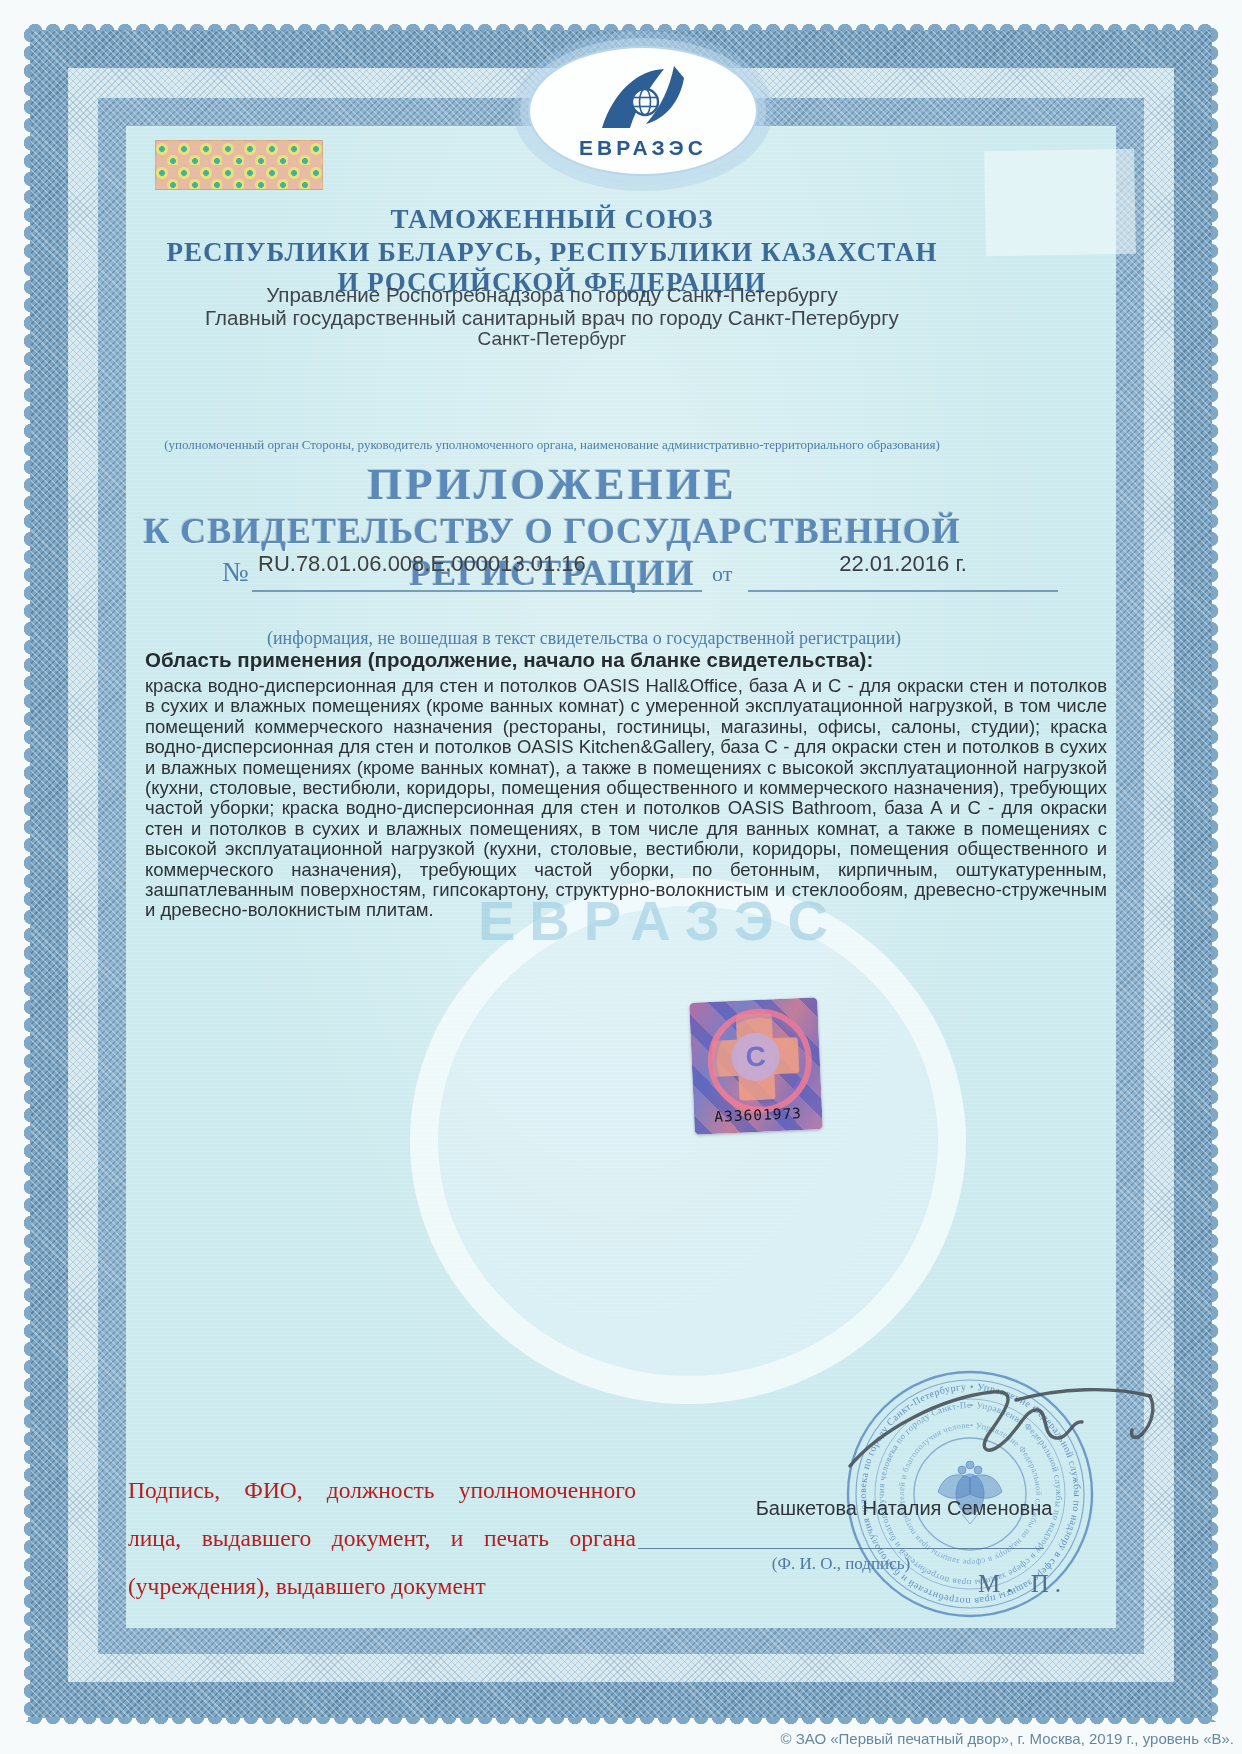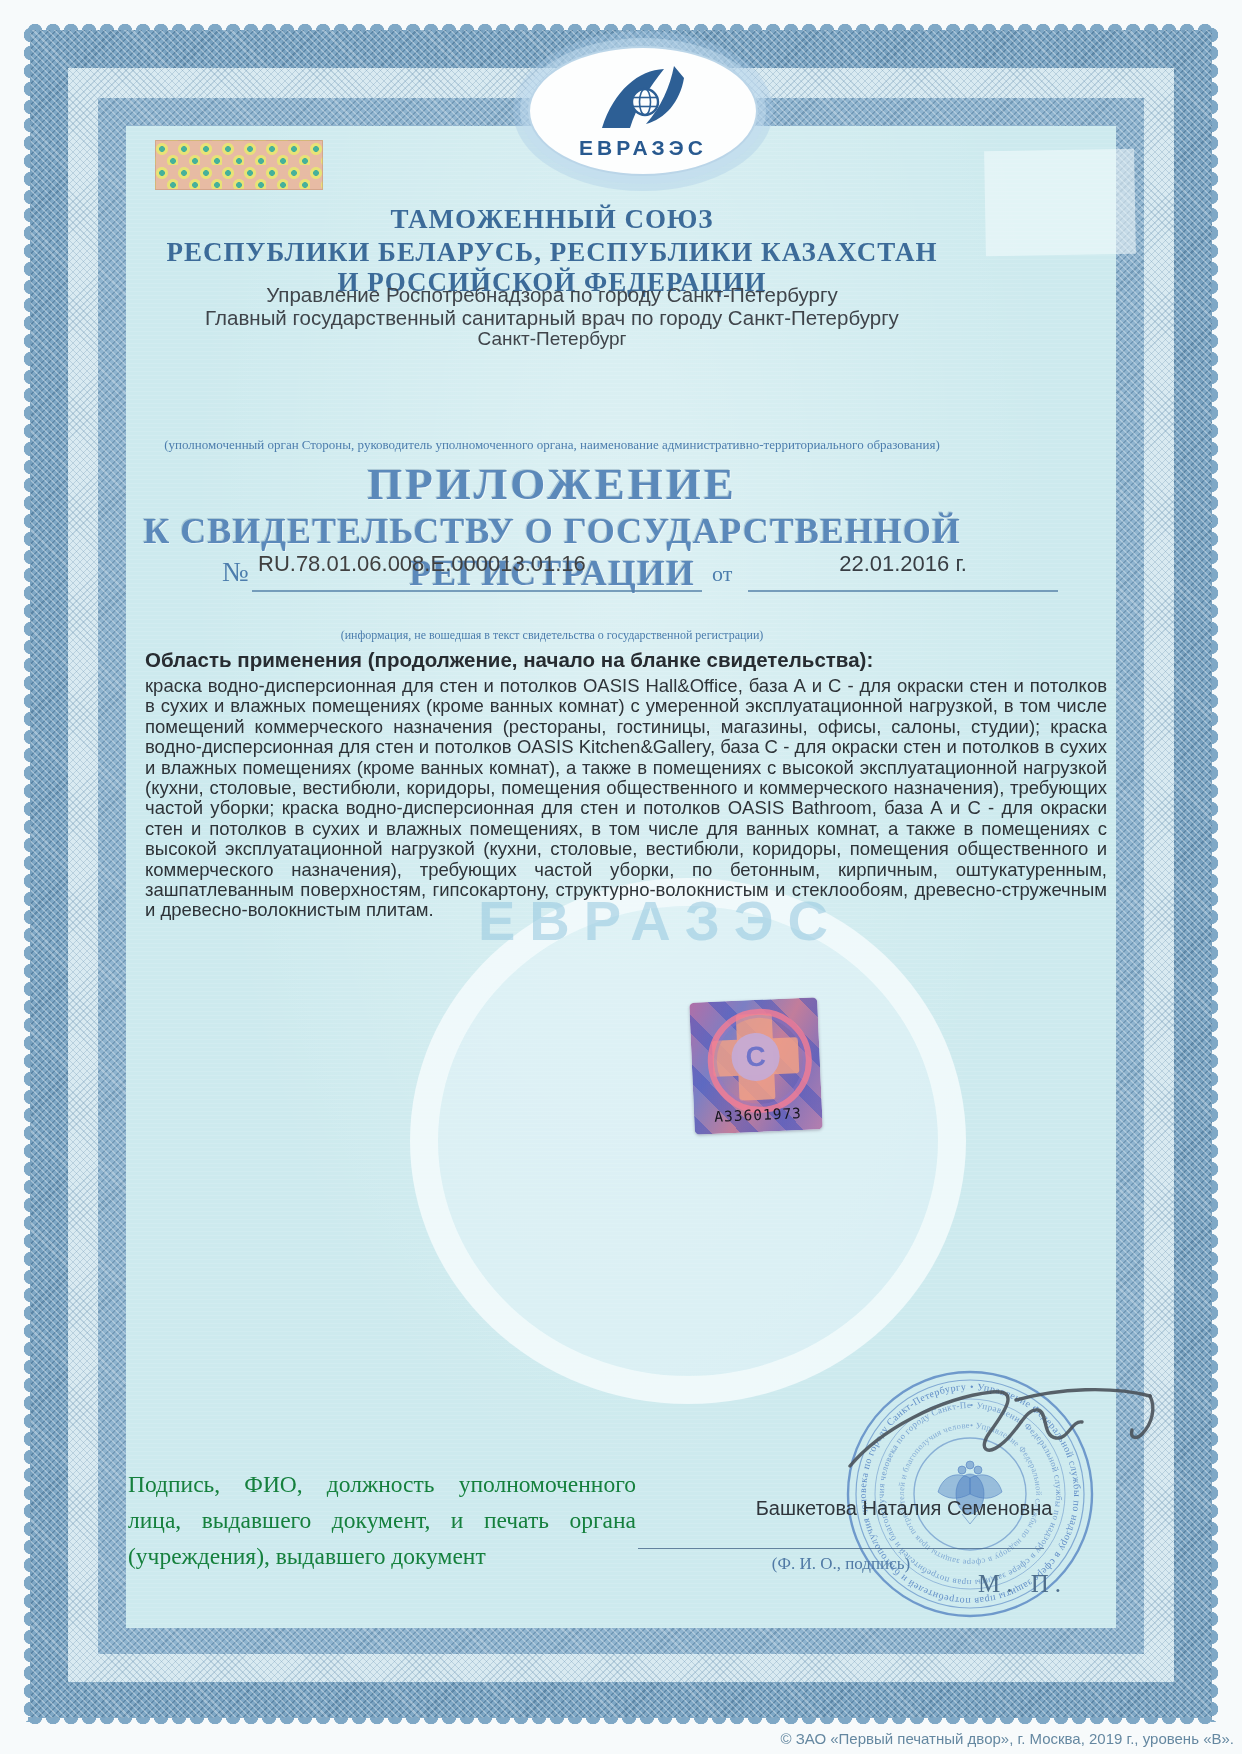--- a/index.html
+++ b/index.html
@@ -106,21 +106,21 @@
   .title2{top:510px;font-weight:bold;font-size:36px;color:#5b89ba;letter-spacing:1px;
           text-shadow:1px 1px 0 rgba(255,255,255,.45), -1px -1px 0 rgba(60,100,140,.25);}
   .num-label{position:absolute;left:222px;top:556px;font-size:28px;color:#4c7dad;}
   .num-value{position:absolute;left:258px;top:551px;width:444px;text-align:left;
              font-size:22px;color:#404040;}
   .rule1{position:absolute;left:252px;top:590px;width:450px;border-bottom:2px solid rgba(86,130,168,.75);}
   .ot-label{position:absolute;left:712px;top:561px;font-size:22px;color:#4c7dad;}
   .date-value{position:absolute;left:748px;top:551px;width:310px;text-align:center;
               font-size:22px;color:#383e44;}
   .rule2{position:absolute;left:748px;top:590px;width:310px;border-bottom:2px solid rgba(86,130,168,.75);}
-  .note-small2{top:628px;font-size:12px;color:#4c7dad;}
+  .note-small2{top:628px;font-size:18px;color:#4c7dad;padding-left:32px;}
   .scope-heading{position:absolute;left:145px;top:648px;width:962px;
                  font-weight:bold;font-size:20.5px;color:#272c31;}
   .scope-text{position:absolute;left:145px;top:676px;width:962px;
               font-size:18.5px;line-height:20.4px;color:#2e3338;text-align:justify;}
 
   
   .holo{
     position:absolute;left:692px;top:1000px;width:128px;height:132px;
     transform:rotate(-2.5deg);border-radius:5px;
     background-image:
@@ -139,22 +139,22 @@
   .holo-center{position:absolute;left:40px;top:33px;width:48px;height:48px;border-radius:50%;
     background:rgba(196,170,214,.92);display:flex;align-items:center;justify-content:center;
     font-weight:bold;font-size:28px;color:#6f74c9;}
   .holo-serial{position:absolute;left:0;bottom:9px;width:100%;text-align:center;
     font-family:"DejaVu Sans Mono",monospace;font-size:14.5px;letter-spacing:1px;color:#17171f;}
 
   
   .stamp-svg{position:absolute;left:842px;top:1366px;width:256px;height:256px;opacity:.88;}
   .sig-svg{position:absolute;left:820px;top:1370px;width:360px;height:130px;}
   .left-block{position:absolute;left:128px;top:1466px;width:508px;
-    font-family:"Liberation Serif",serif;font-size:23.5px;line-height:36px;
-    color:#15803d;text-align:justify;}
+    font-family:"Liberation Serif",serif;font-size:23.5px;line-height:48px;
+    color:#b91c1c;text-align:justify;}
   .sig-name{position:absolute;left:669px;top:1497px;width:470px;text-align:center;
     font-size:20px;color:#2f353b;}
   .fio-rule{position:absolute;left:638px;top:1548px;width:406px;border-bottom:1.5px solid rgba(71,104,138,.8);}
   .fio-caption{position:absolute;left:638px;top:1554px;width:406px;text-align:center;
     font-family:"Liberation Serif",serif;font-size:17px;color:#507aa5;}
   .seal-mark{position:absolute;left:978px;top:1570px;
     font-family:"Liberation Serif",serif;font-size:25px;letter-spacing:6px;color:#4f6f8d;}
 
   .footer-copy{position:absolute;right:8px;top:1730px;width:640px;text-align:right;
     font-size:15px;color:#6588a1;}

